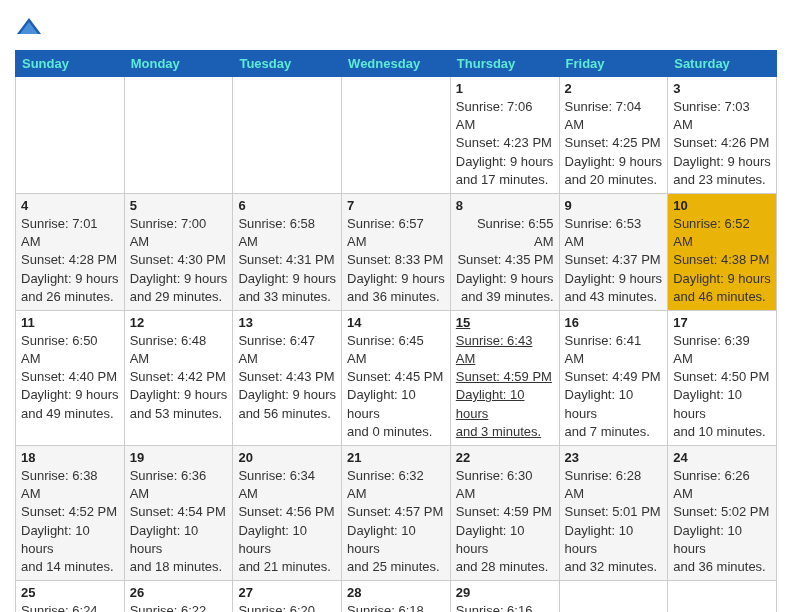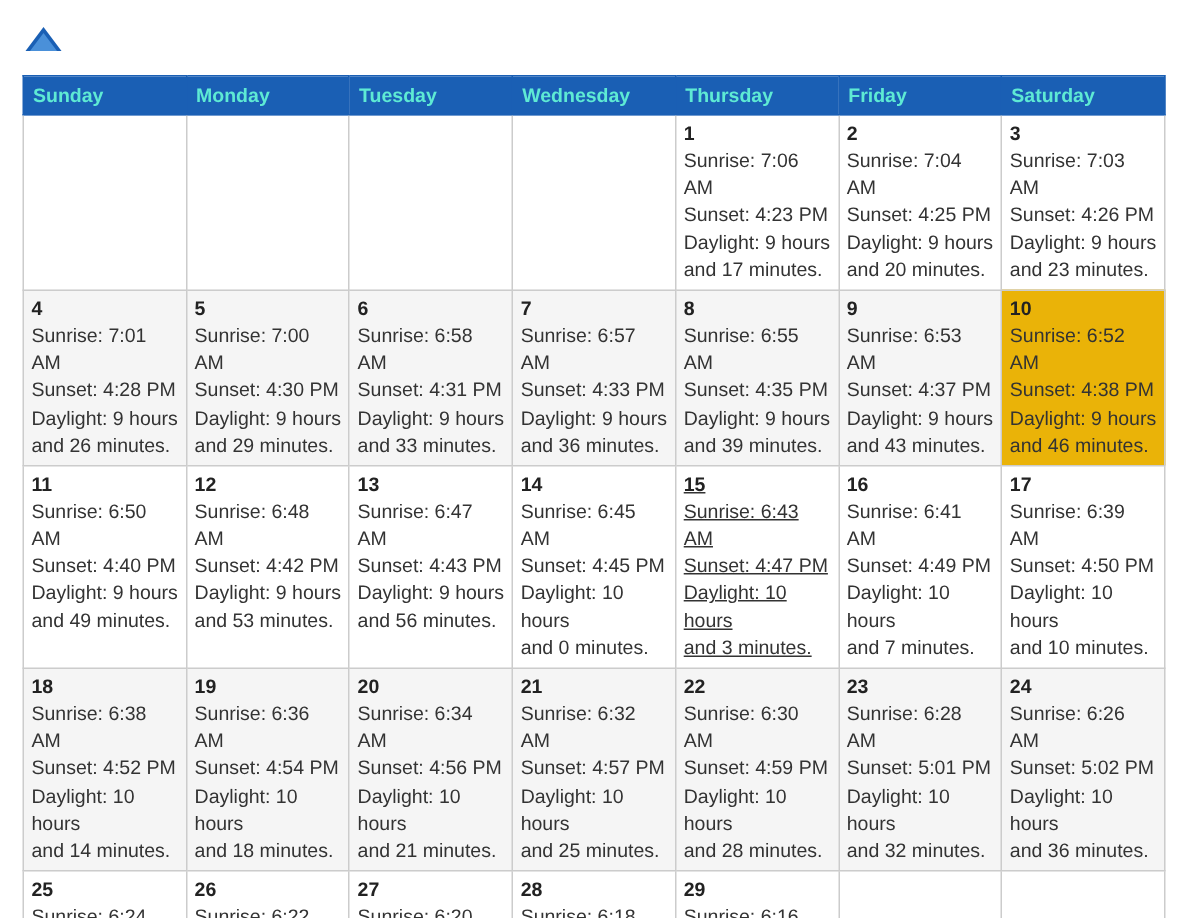--- a/index.html
+++ b/index.html
@@ -178,27 +178,27 @@
         <td style="background: rgb(245, 245, 245);">
           <span class="day-number">6</span>
           <div class="day-info" style="white-space: pre-line;">Sunrise: 6:58 AM
 Sunset: 4:31 PM
 Daylight: 9 hours
 and 33 minutes.</div>
         </td>
         <td style="background: rgb(245, 245, 245);">
           <span class="day-number">7</span>
           <div class="day-info" style="white-space: pre-line;">Sunrise: 6:57 AM
-Sunset: 4:33 PM
+Sunset: 8:33 PM
 Daylight: 9 hours
 and 36 minutes.</div>
         </td>
         <td style="background: rgb(245, 245, 245);">
           <span class="day-number">8</span>
-          <div class="day-info" style="white-space: pre-line;">Sunrise: 6:55 AM
+          <div class="day-info" style="white-space: pre-line; text-align: right;">Sunrise: 6:55 AM
 Sunset: 4:35 PM
 Daylight: 9 hours
 and 39 minutes.</div>
         </td>
         <td style="background: rgb(245, 245, 245);">
           <span class="day-number">9</span>
           <div class="day-info" style="white-space: pre-line;">Sunrise: 6:53 AM
 Sunset: 4:37 PM
 Daylight: 9 hours
 and 43 minutes.</div>
@@ -236,21 +236,21 @@
         <td style="background: rgb(255, 255, 255);">
           <span class="day-number">14</span>
           <div class="day-info" style="white-space: pre-line;">Sunrise: 6:45 AM
 Sunset: 4:45 PM
 Daylight: 10 hours
 and 0 minutes.</div>
         </td>
         <td style="background: rgb(255, 255, 255); text-decoration: underline;">
           <span class="day-number">15</span>
           <div class="day-info" style="white-space: pre-line;">Sunrise: 6:43 AM
-Sunset: 4:47 PM
+Sunset: 4:59 PM
 Daylight: 10 hours
 and 3 minutes.</div>
         </td>
         <td style="background: rgb(255, 255, 255);">
           <span class="day-number">16</span>
           <div class="day-info" style="white-space: pre-line;">Sunrise: 6:41 AM
 Sunset: 4:49 PM
 Daylight: 10 hours
 and 7 minutes.</div>
         </td>

